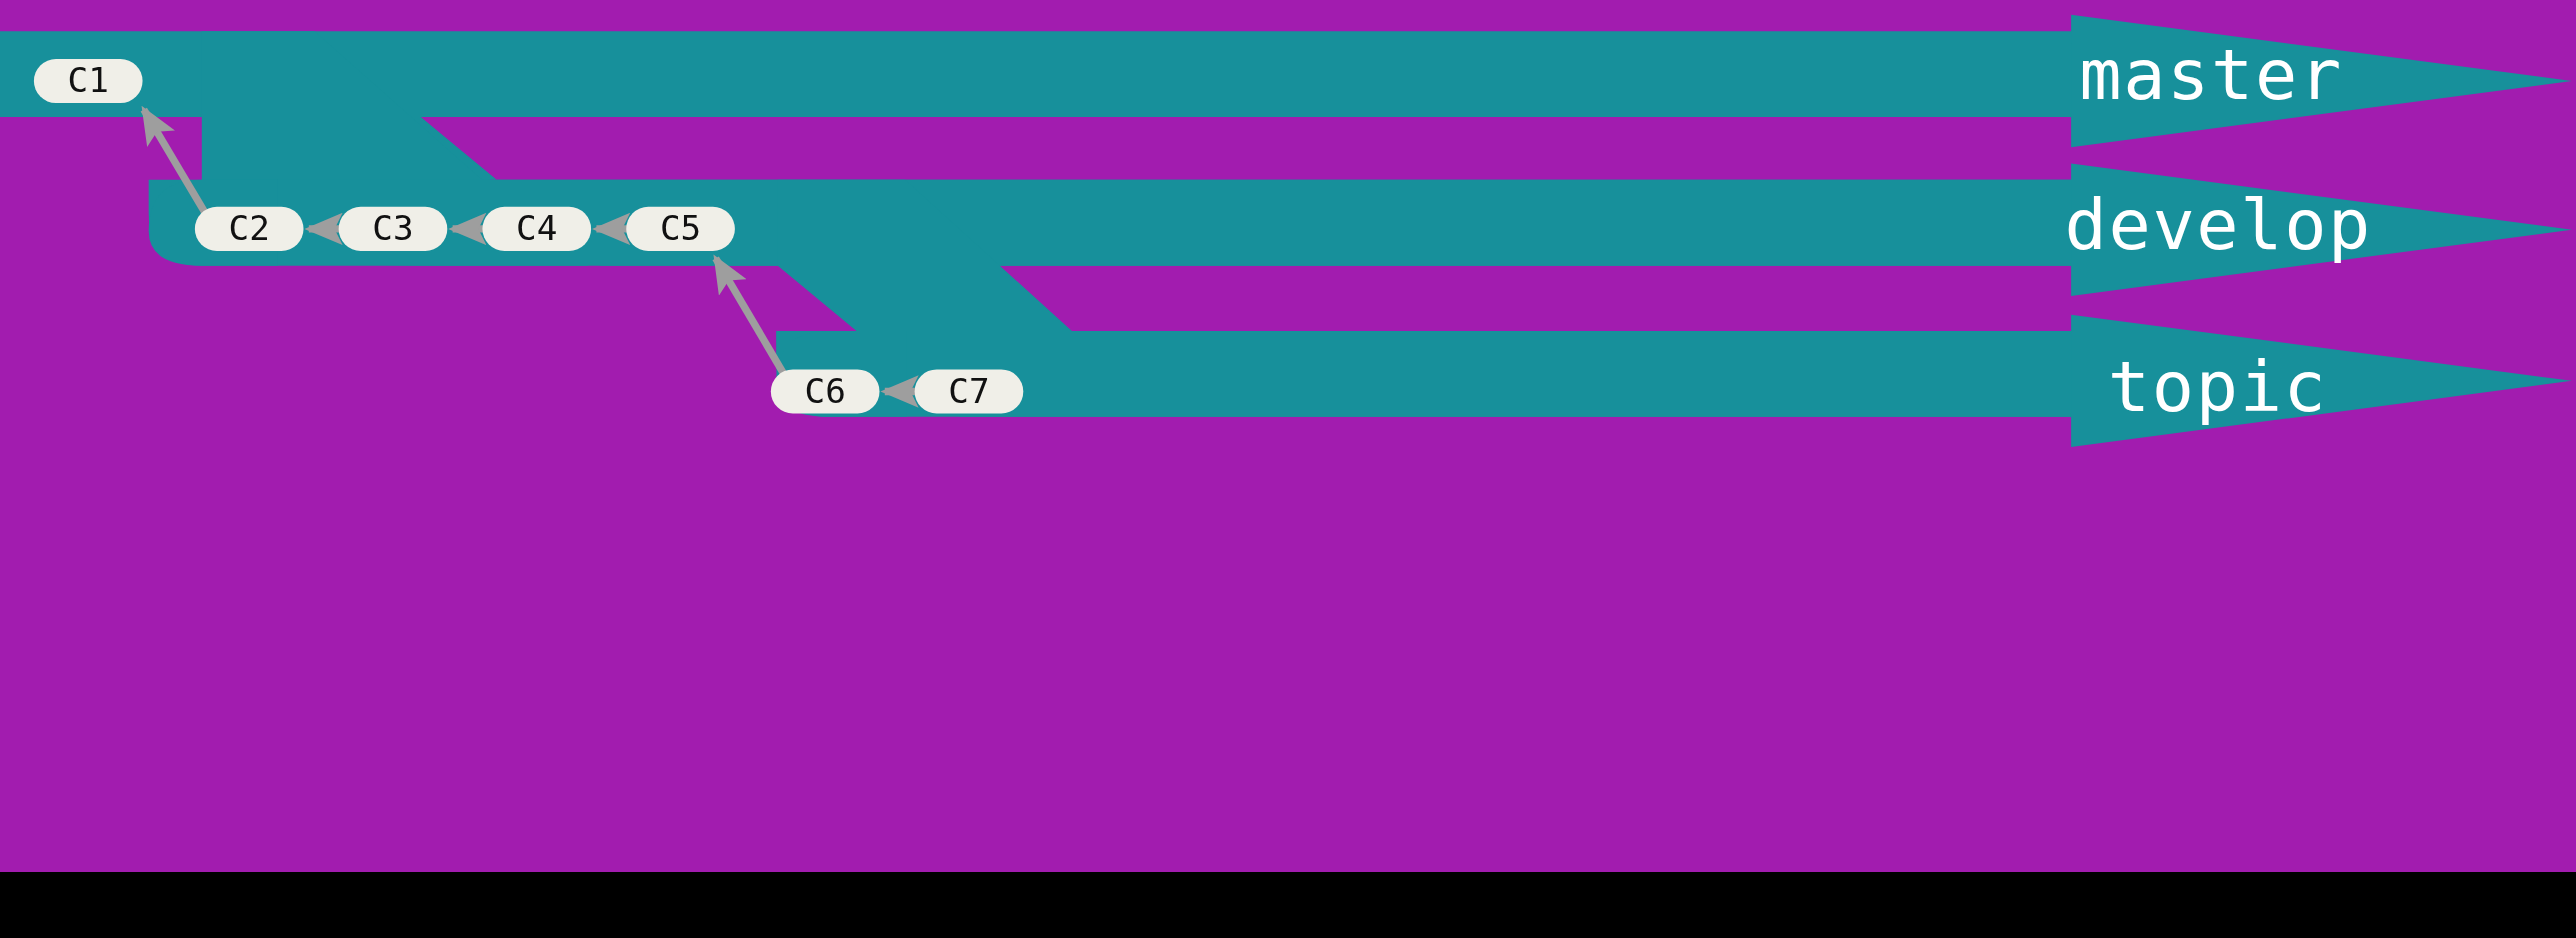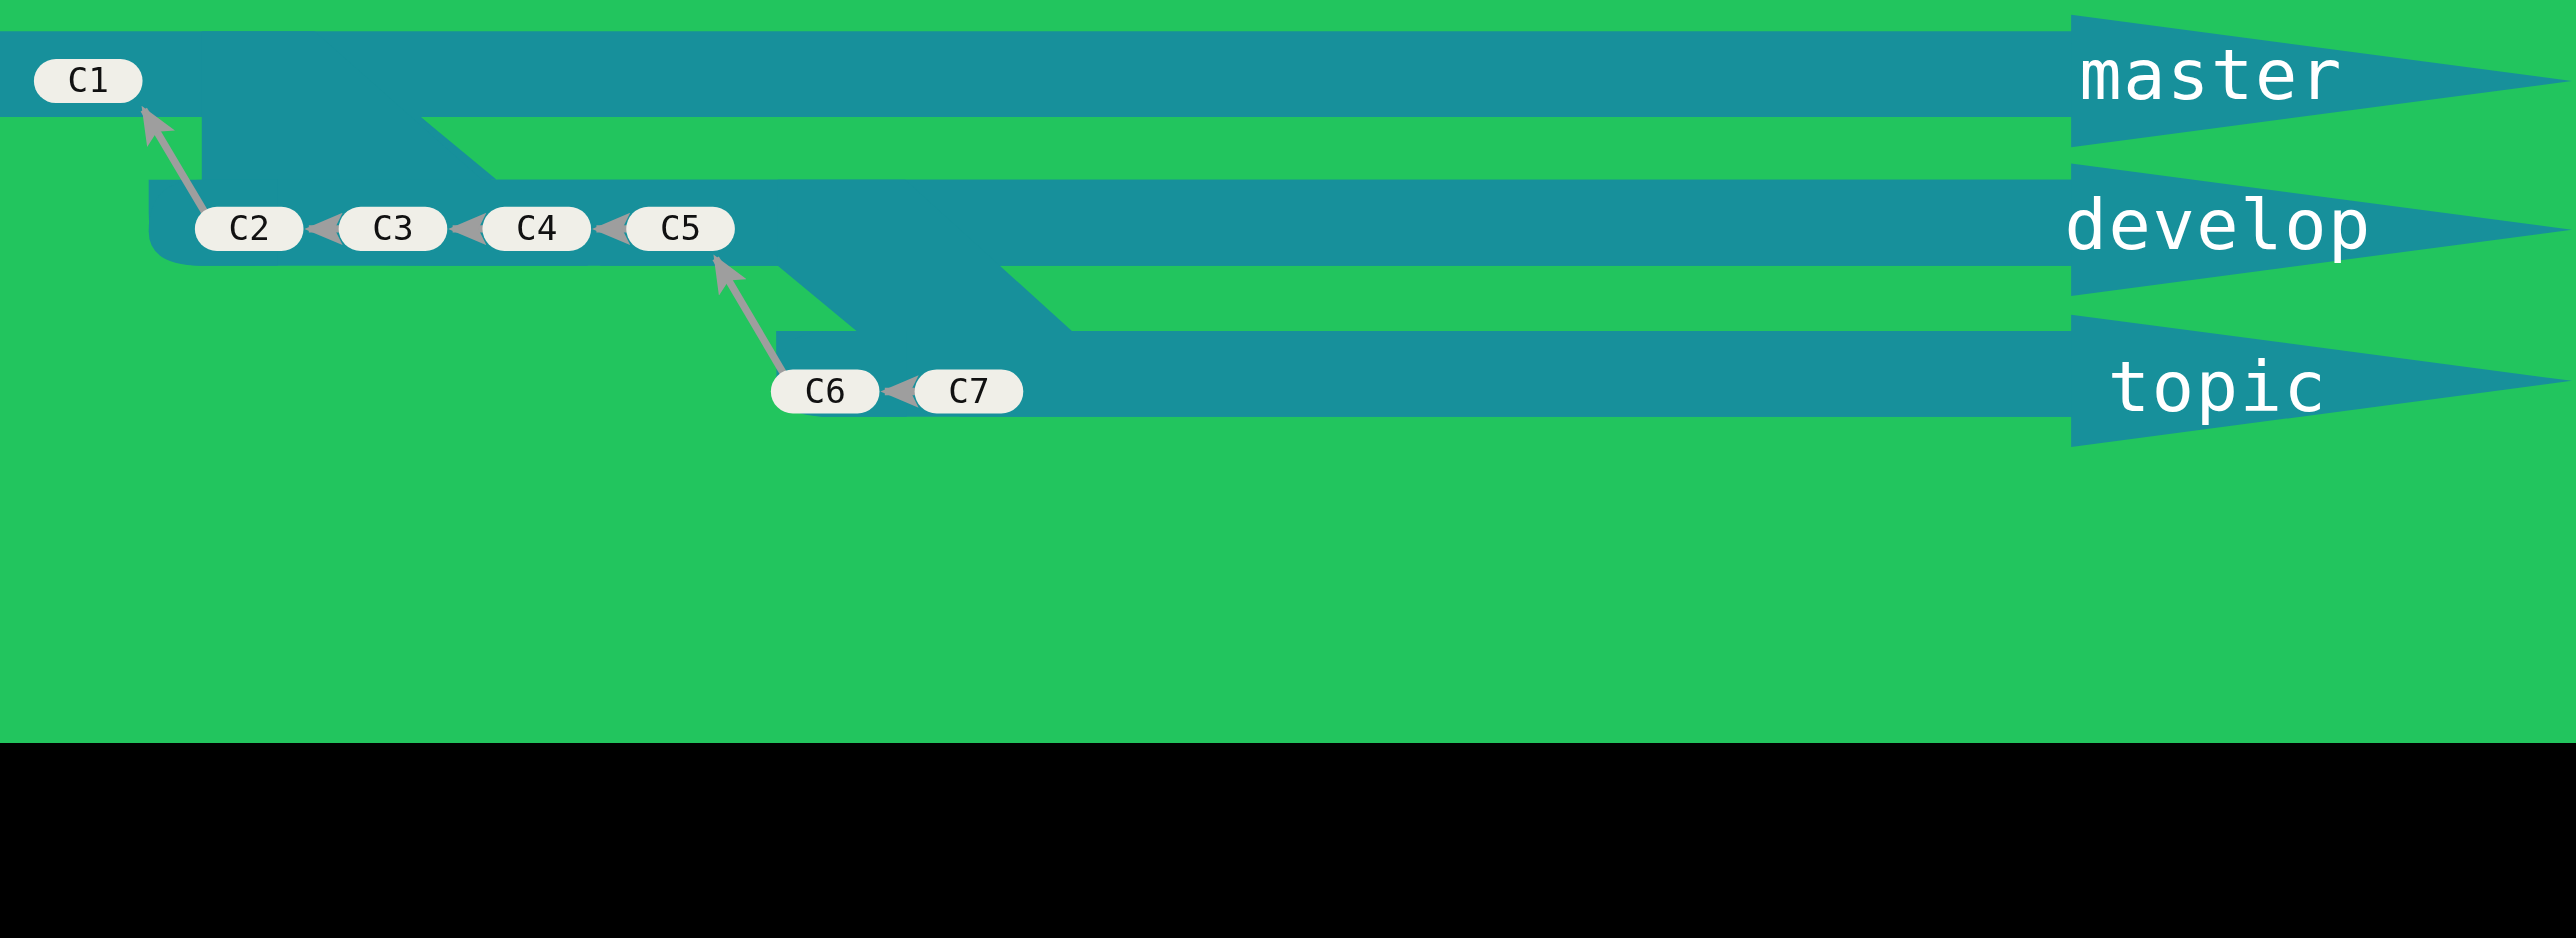--- a/index.html
+++ b/index.html
@@ -3,22 +3,22 @@
 <meta charset="utf-8">
 <style>
   html, body {
     margin: 0;
     padding: 0;
     background: #000000;
   }
   #canvas-wrap {
     position: relative;
     width: 2576px;
-    height: 743px;
-    background: #22c55e;
+    height: 872px;
+    background: #a21caf;
     overflow: hidden;
     font-family: "DejaVu Sans Mono", "Liberation Mono", monospace;
   }
   svg.diagram {
     position: absolute;
     left: 0;
     top: 0;
     width: 2576px;
     height: 939px;
     display: block;

